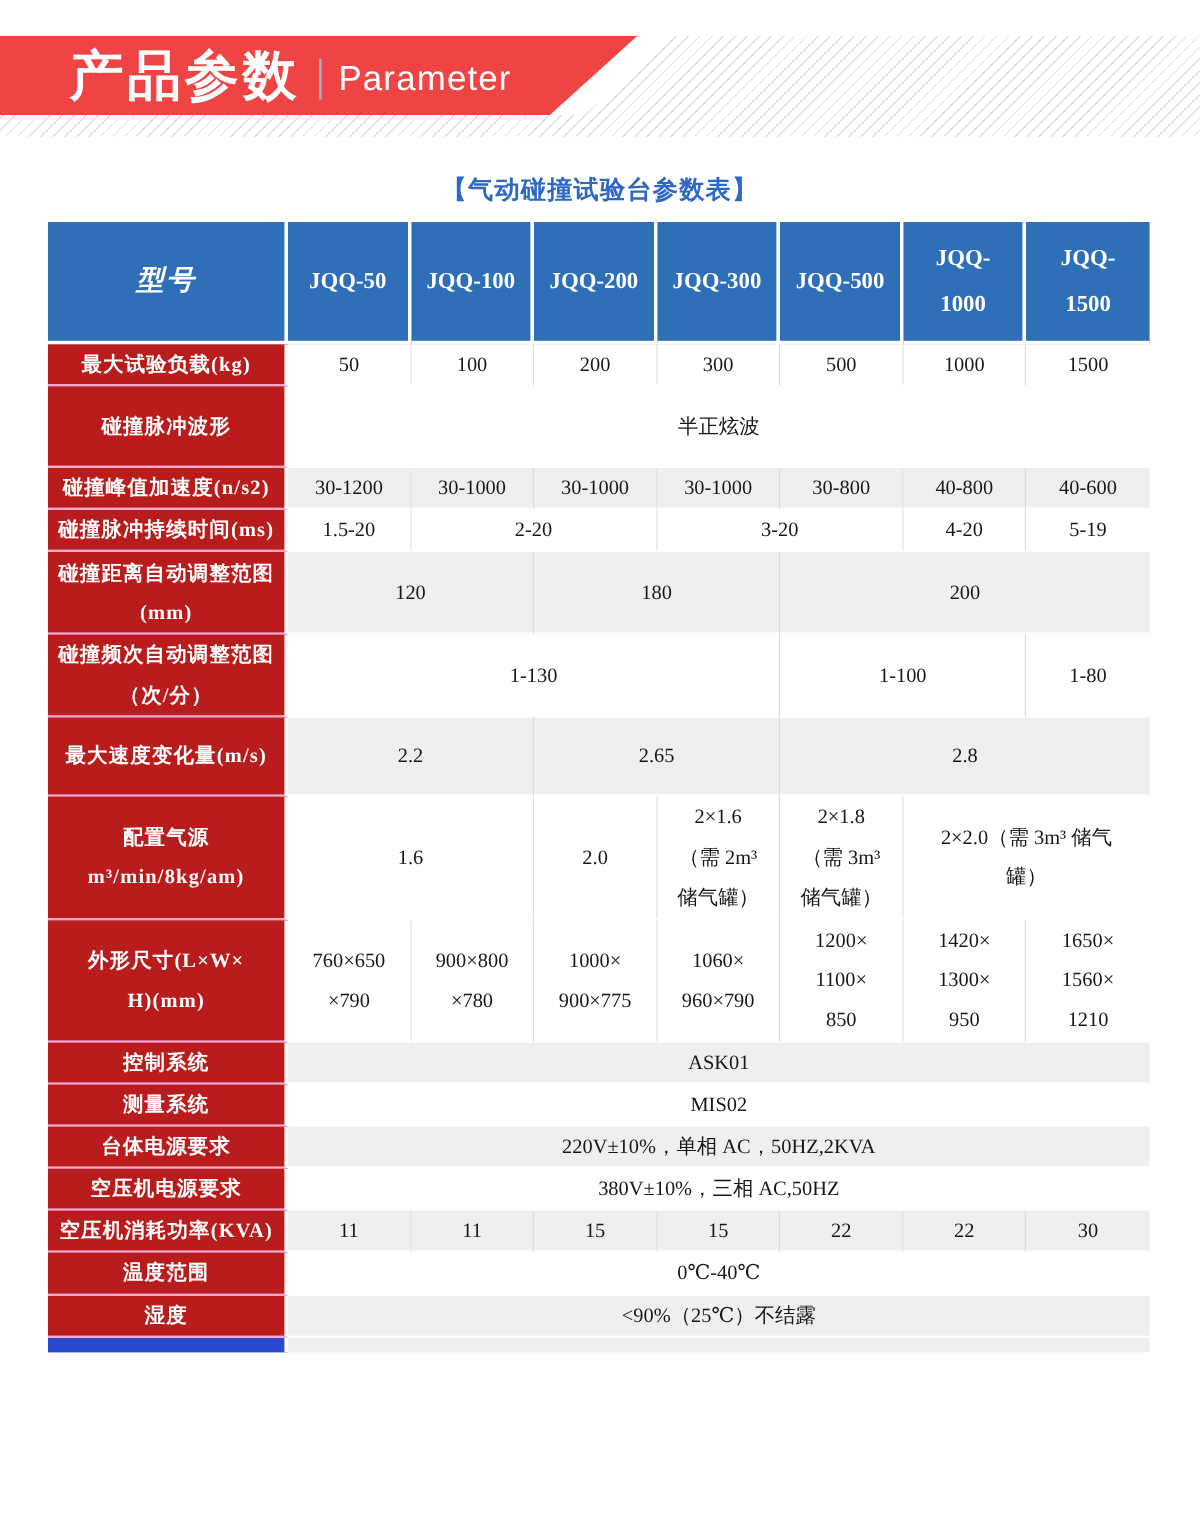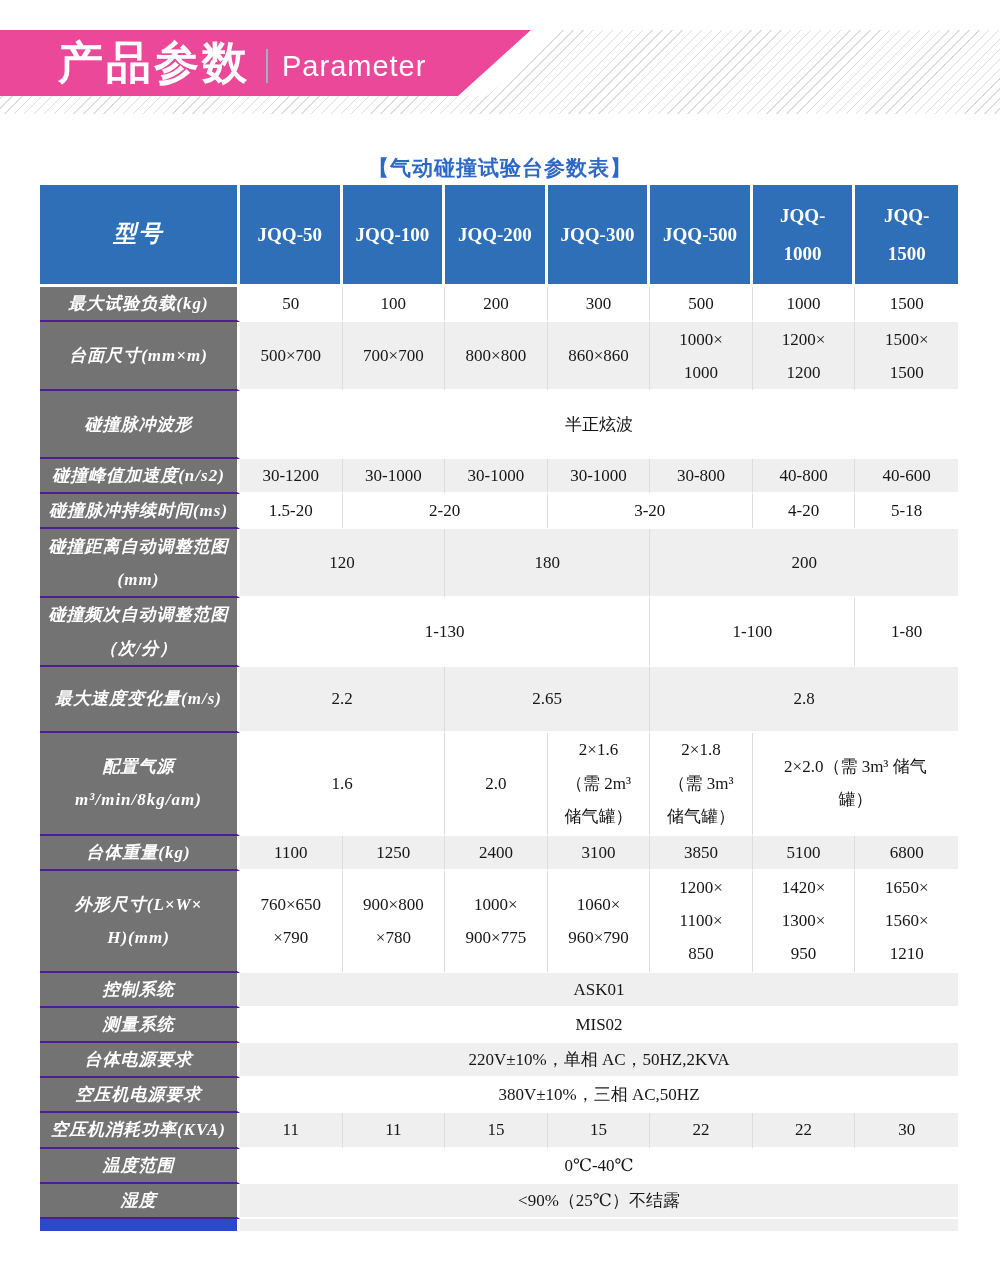--- a/index.html
+++ b/index.html
@@ -12,54 +12,53 @@
   .banner-zone{position:absolute;left:0;top:30px;width:1000px;height:84px;}
   .stripes{
     position:absolute;left:0;top:0;width:1000px;height:84px;
     background:repeating-linear-gradient(135deg,#ffffff 0px,#ffffff 6px,#dedede 6px,#dedede 7px);
   }
   .wedge{
     position:absolute;left:457px;top:0;width:104px;height:66px;background:#ffffff;
     clip-path:polygon(74px 0,104px 0,30px 66px,0 66px);
   }
   .banner{
-    position:absolute;left:0;top:0;width:531px;height:66px;background:#ec4899;
+    position:absolute;left:0;top:0;width:531px;height:66px;background:#ef4444;
     clip-path:polygon(0 0,531px 0,458px 66px,0 66px);
     display:flex;align-items:center;color:#ffffff;
     font-family:"Liberation Sans","DejaVu Sans",sans-serif;
   }
   .banner-cn{font-size:45px;font-weight:bold;margin-left:58px;letter-spacing:3px;}
   .banner-sep{width:2px;height:34px;background:#9fb1c9;margin:6px 14px 0 16px;}
   .banner-en{font-size:29px;font-weight:400;margin-top:6px;letter-spacing:1px;}
   
   .page-title{
-    position:absolute;left:0;top:154px;width:1000px;text-align:center;
+    position:absolute;left:0;top:144px;width:1000px;text-align:center;
     font-size:21px;font-weight:bold;color:#2e68c6;
     font-family:"Liberation Sans","DejaVu Sans",sans-serif;letter-spacing:1px;
   }
   
   .tbl-wrap{position:absolute;left:40px;top:185px;width:918px;}
   table{border-collapse:separate;border-spacing:0;table-layout:fixed;width:918px;}
   col.c-label{width:200px;}
   td,th{
     text-align:center;vertical-align:middle;padding:0 2px;
     font-size:17px;line-height:1.95;color:#161616;
     white-space:pre-line;overflow:hidden;
   }
   th{
     background:#2e6fb7;color:#ffffff;font-weight:bold;font-size:19px;
     border-right:3px solid #ffffff;border-bottom:3px solid #ffffff;
   }
   th.lhead{font-size:23px;letter-spacing:2px;font-style:italic;}
   th:last-child{border-right:none;}
   td.label{
-    background:#737373;color:#ffffff;font-weight:bold;
-    border-right:3px solid #ffffff;border-bottom:2px solid #4c1d95;
+    background:#b91c1c;color:#ffffff;font-weight:bold;
+    border-right:3px solid #ffffff;border-bottom:2px solid #f9a8d4;
     letter-spacing:1px;
-    font-style:italic;
   }
   td.data{
     background:#ffffff;border-right:1px solid #dcdcdc;border-bottom:2px solid #ffffff;
   }
   td.data.shade{background:#efefef;}
   td.data.lastcol{border-right:none;}
   td.strip-label{background:#2b49cf;border-right:3px solid #ffffff;}
   td.strip-data{background:#efefef;}
 </style>
 </head>
@@ -105,54 +104,41 @@
         <tr style="height: 32px;">
           <td class="label">最大试验负载(kg)</td>
           <td class="data" colspan="1">50</td>
           <td class="data" colspan="1">100</td>
           <td class="data" colspan="1">200</td>
           <td class="data" colspan="1">300</td>
           <td class="data" colspan="1">500</td>
           <td class="data" colspan="1">1000</td>
           <td class="data lastcol" colspan="1">1500</td>
         </tr>
-        <tr style="height: 69px;">
-          <td class="label">台面尺寸(mm×m)</td>
-          <td class="data shade" colspan="1">500×700</td>
-          <td class="data shade" colspan="1">700×700</td>
-          <td class="data shade" colspan="1">800×800</td>
-          <td class="data shade" colspan="1">860×860</td>
-          <td class="data shade" colspan="1">1000×
-1000</td>
-          <td class="data shade" colspan="1">1200×
-1200</td>
-          <td class="data shade lastcol" colspan="1">1500×
-1500</td>
-        </tr>
         <tr style="height: 68px;">
           <td class="label">碰撞脉冲波形</td>
           <td class="data lastcol" colspan="7">半正炫波</td>
         </tr>
         <tr style="height: 34px;">
           <td class="label">碰撞峰值加速度(n/s2)</td>
           <td class="data shade" colspan="1">30-1200</td>
           <td class="data shade" colspan="1">30-1000</td>
           <td class="data shade" colspan="1">30-1000</td>
           <td class="data shade" colspan="1">30-1000</td>
           <td class="data shade" colspan="1">30-800</td>
           <td class="data shade" colspan="1">40-800</td>
           <td class="data shade lastcol" colspan="1">40-600</td>
         </tr>
         <tr style="height: 34px;">
           <td class="label">碰撞脉冲持续时间(ms)</td>
           <td class="data" colspan="1">1.5-20</td>
           <td class="data" colspan="2">2-20</td>
           <td class="data" colspan="2">3-20</td>
           <td class="data" colspan="1">4-20</td>
-          <td class="data lastcol" colspan="1">5-18</td>
+          <td class="data lastcol" colspan="1">5-19</td>
         </tr>
         <tr style="height: 69px;">
           <td class="label">碰撞距离自动调整范图
 (mm)</td>
           <td class="data shade" colspan="2">120</td>
           <td class="data shade" colspan="2">180</td>
           <td class="data shade lastcol" colspan="3">200</td>
         </tr>
         <tr style="height: 68px;">
           <td class="label">碰撞频次自动调整范图
@@ -173,30 +159,20 @@
           <td class="data" colspan="2">1.6</td>
           <td class="data" colspan="1">2.0</td>
           <td class="data" colspan="1">2×1.6
 （需 2m³
 储气罐）</td>
           <td class="data" colspan="1">2×1.8
 （需 3m³
 储气罐）</td>
           <td class="data lastcol" colspan="2">2×2.0（需 3m³ 储气
 罐）</td>
-        </tr>
-        <tr style="height: 34px;">
-          <td class="label">台体重量(kg)</td>
-          <td class="data shade" colspan="1">1100</td>
-          <td class="data shade" colspan="1">1250</td>
-          <td class="data shade" colspan="1">2400</td>
-          <td class="data shade" colspan="1">3100</td>
-          <td class="data shade" colspan="1">3850</td>
-          <td class="data shade" colspan="1">5100</td>
-          <td class="data shade lastcol" colspan="1">6800</td>
         </tr>
         <tr style="height: 102px;">
           <td class="label">外形尺寸(L×W×
 H)(mm)</td>
           <td class="data" colspan="1">760×650
 ×790</td>
           <td class="data" colspan="1">900×800
 ×780</td>
           <td class="data" colspan="1">1000×
 900×775</td>

